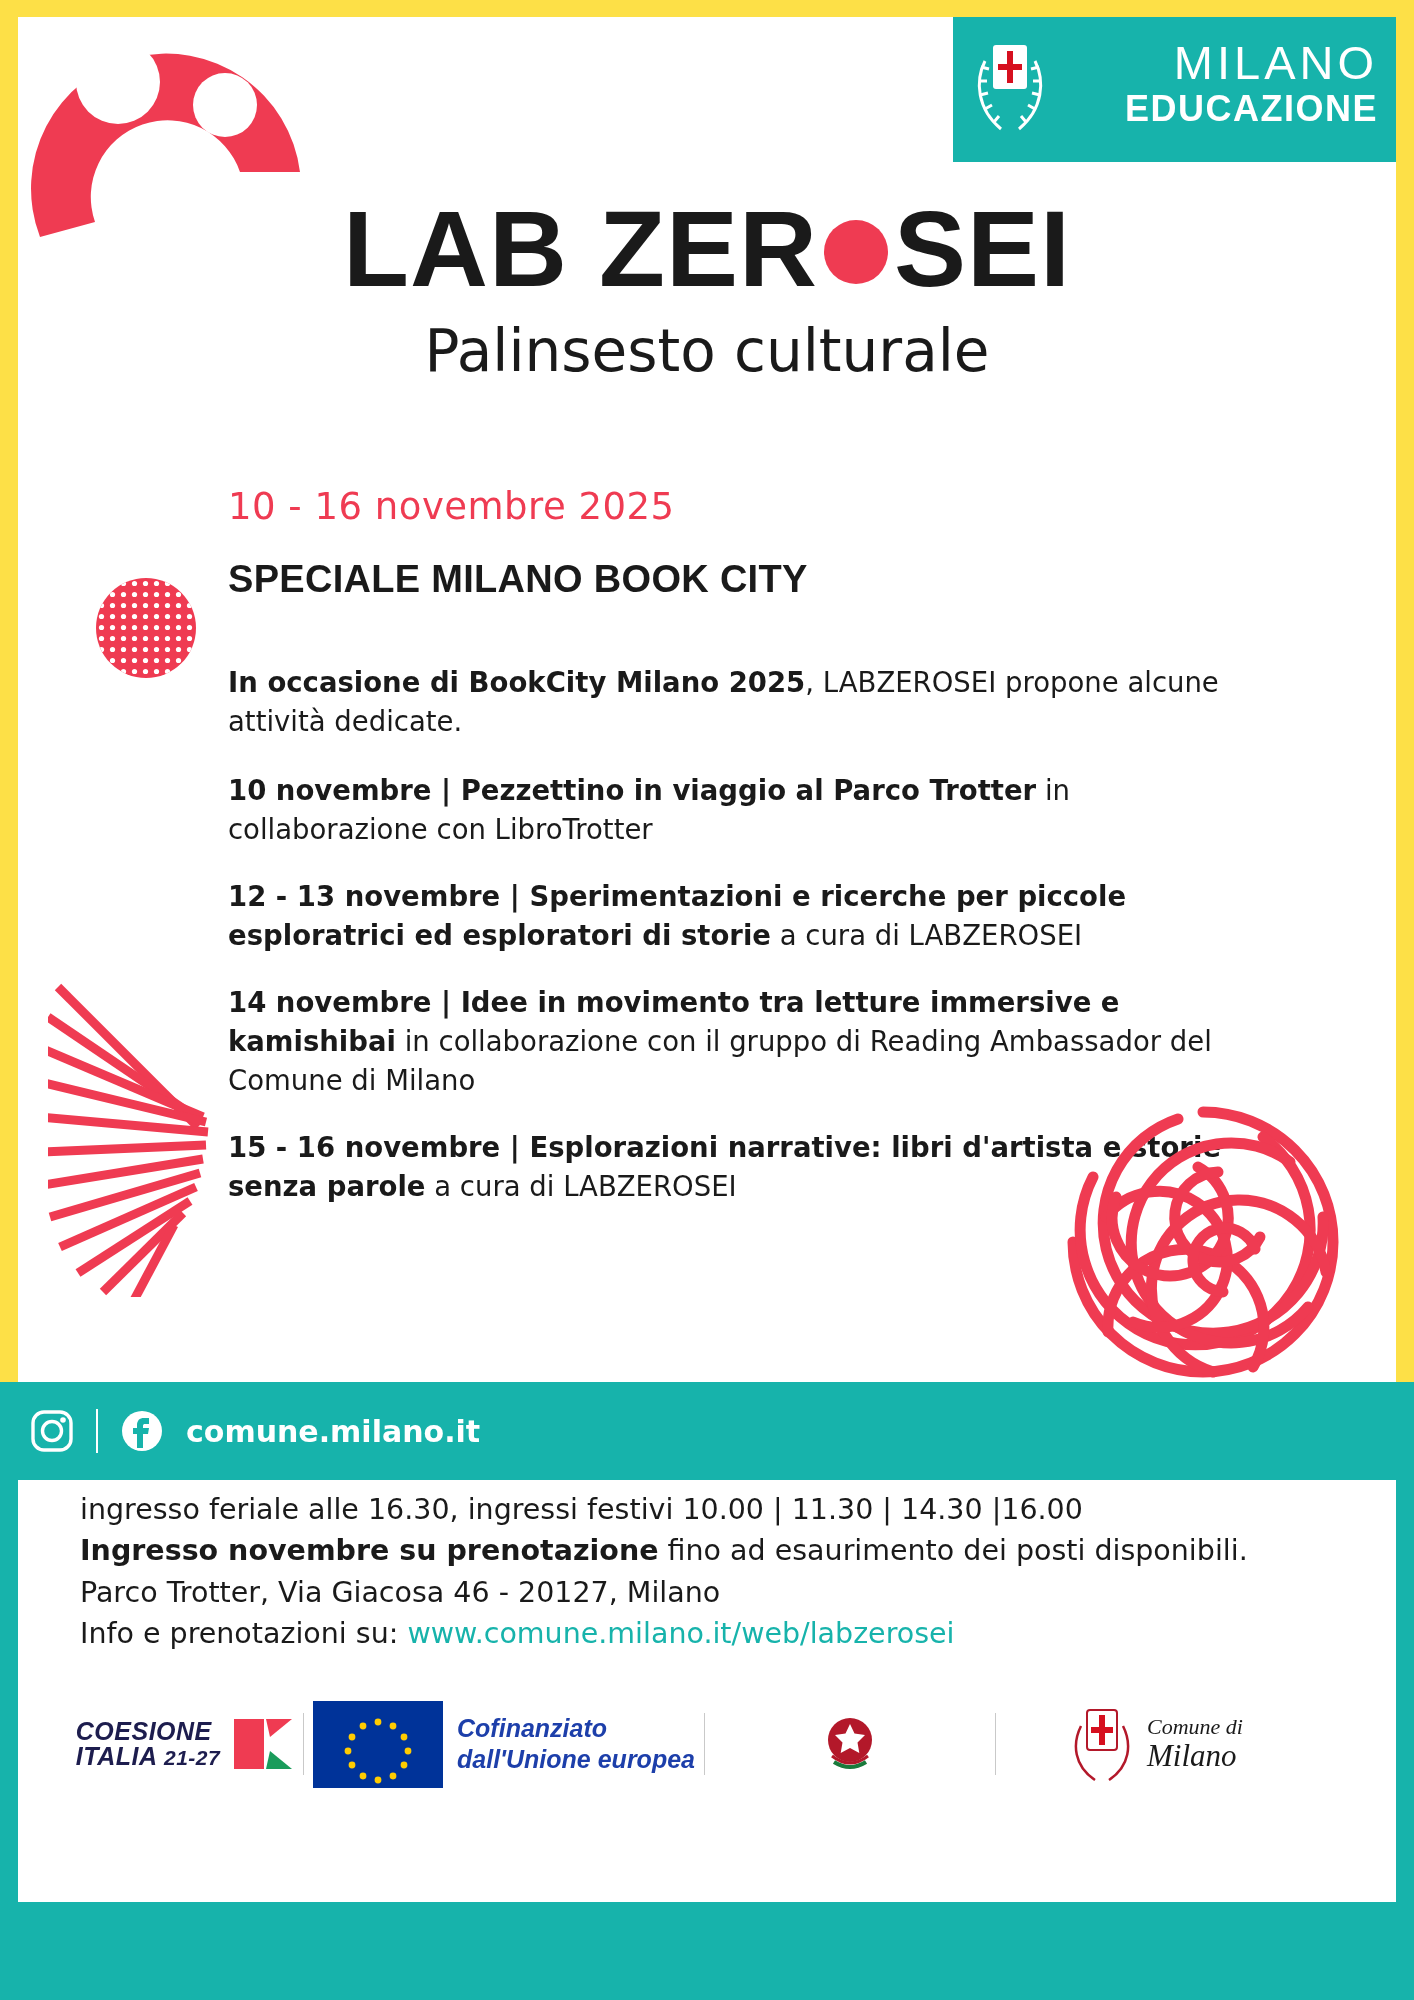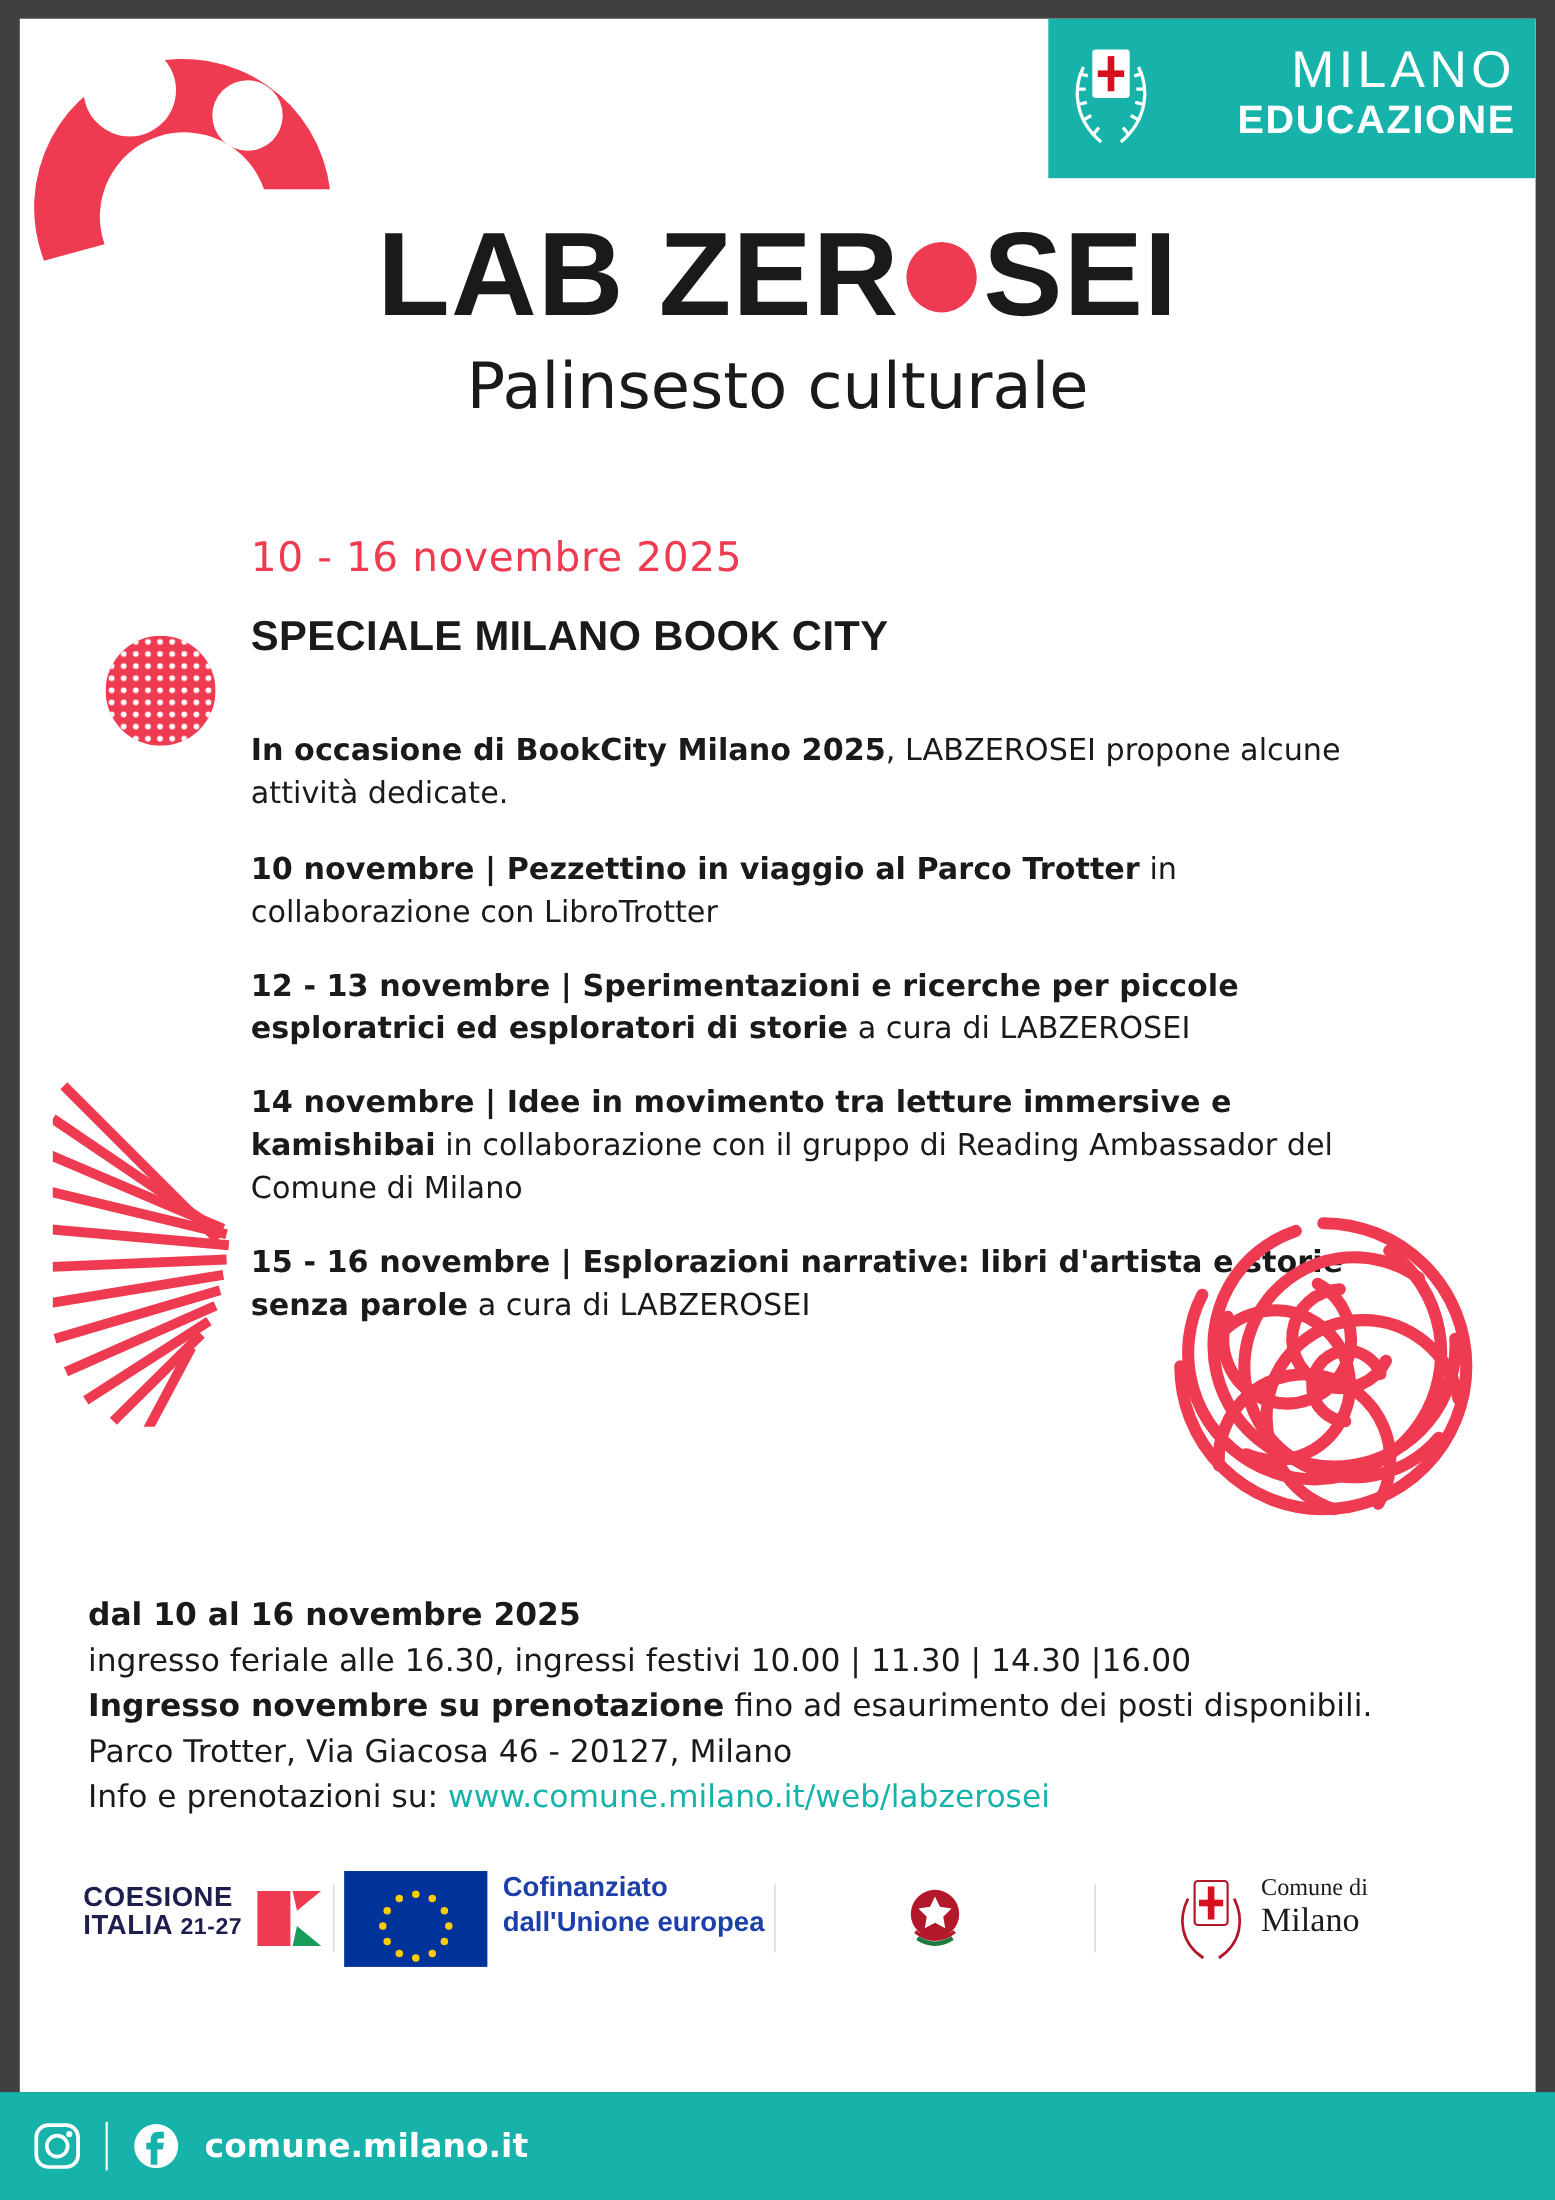--- a/index.html
+++ b/index.html
@@ -11,22 +11,22 @@
     height: 2000px;
     background: #17b3ab;
     font-family: "DejaVu Sans", sans-serif;
     overflow: hidden;
     position: relative;
   }
   .poster {
     position: absolute;
     left: 0; top: 0;
     width: 1414px;
-    height: 2000px;
-    background: #404040;
+    height: 1480px;
+    background: #fde047;
   }
   .sheet {
     position: absolute;
     left: 18px;
     top: 17px;
     width: 1378px;
     height: 1885px;
     background: #ffffff;
     overflow: hidden;
   }
@@ -201,22 +201,23 @@
     position: absolute;
     left: 55px;
     top: 1672px;
     width: 1270px;
     height: 110px;
     display: flex;
     align-items: center;
   }
   .funder {
     display: flex;
-    align-items: flex-start;
+    align-items: center;
     justify-content: center;
+    font-style: italic;
   }
   .vdiv {
     width: 1px;
     height: 62px;
     background: #c9c9c9;
     flex: 0 0 1px;
   }
   .f1 { width: 230px; }
   .f2 { width: 400px; }
   .f3 { width: 290px; }

